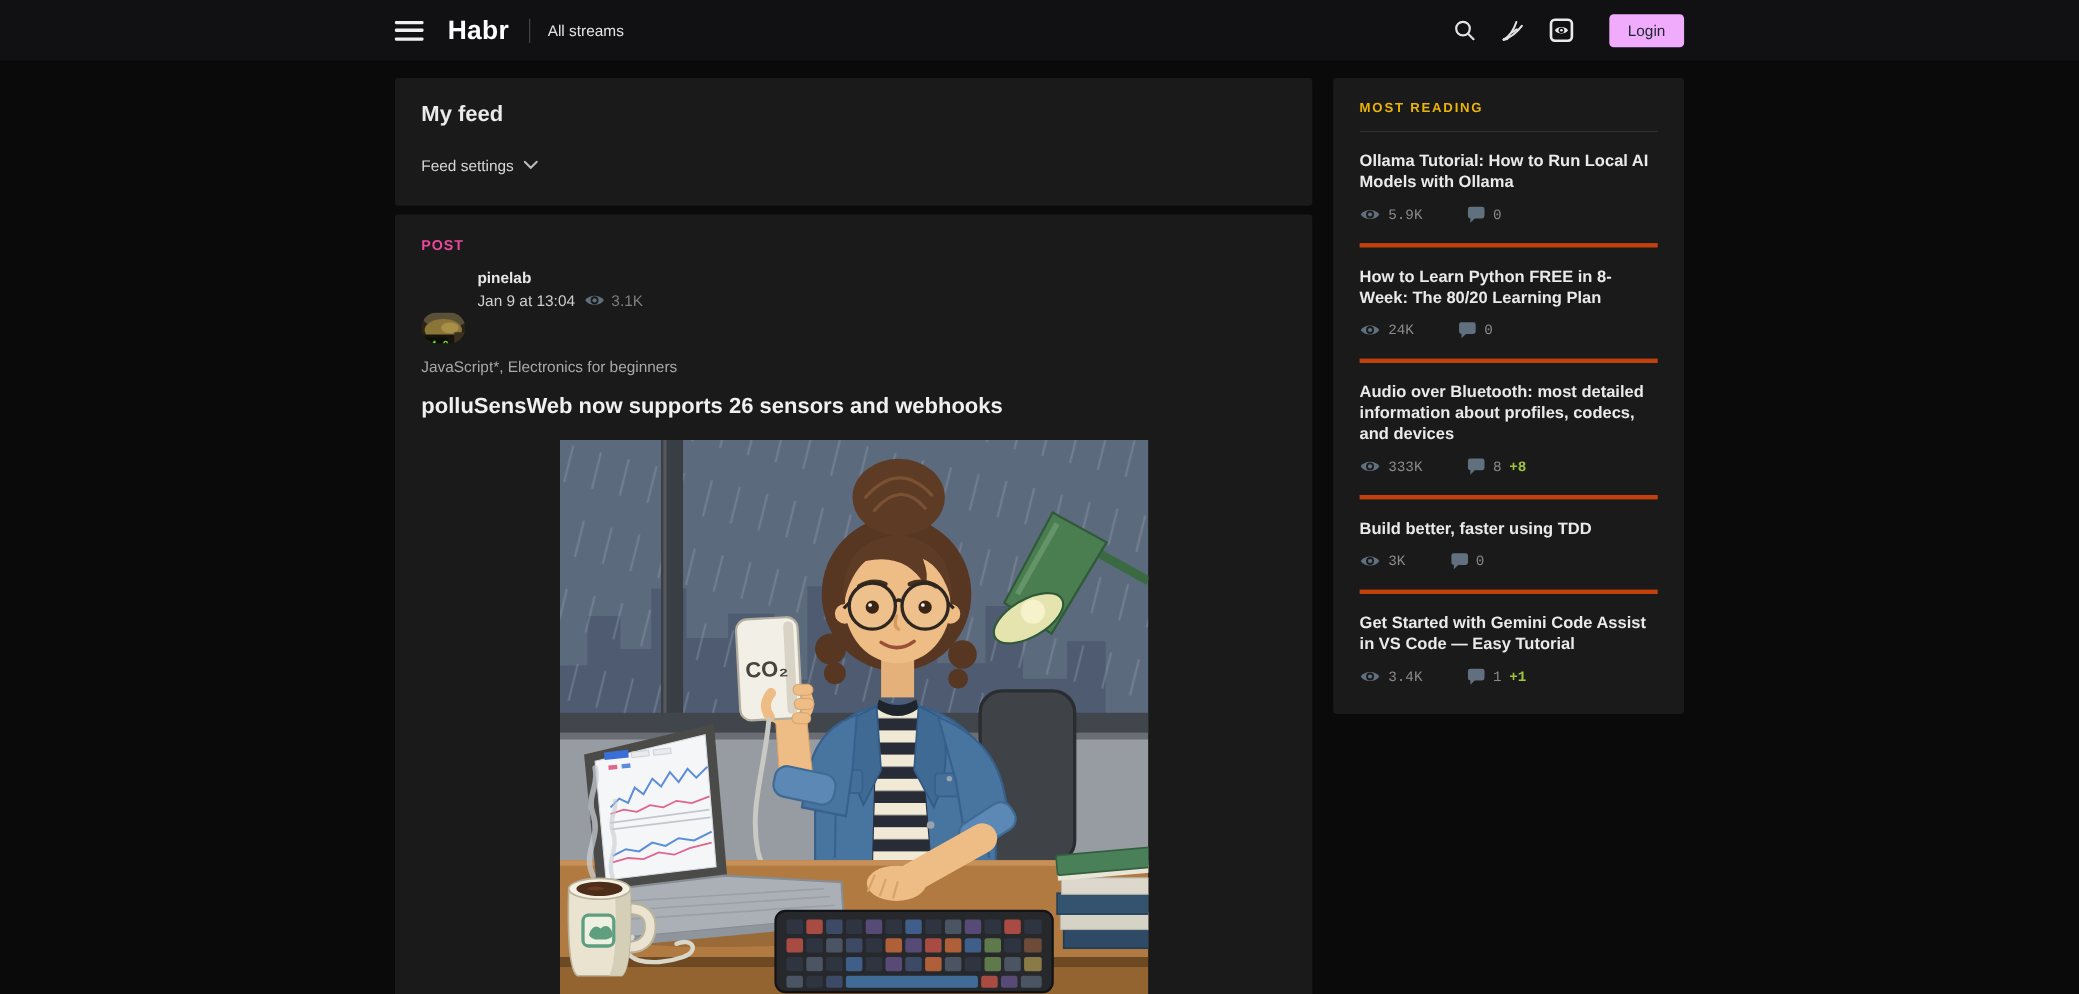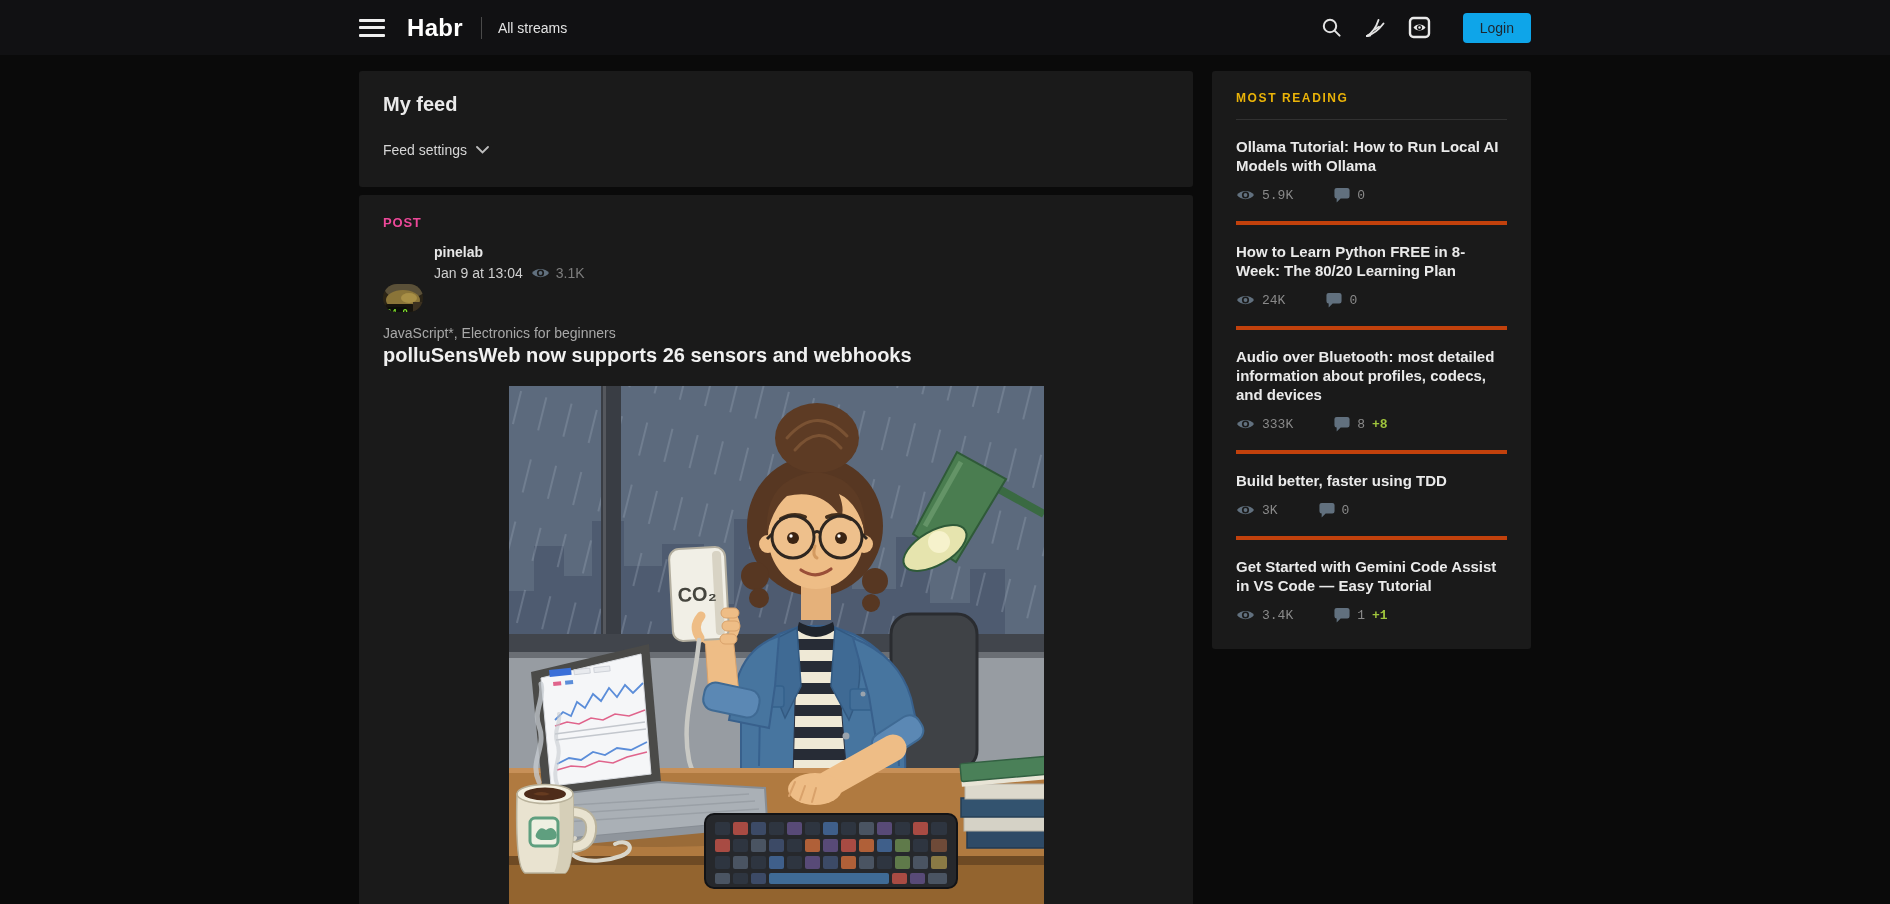--- a/index.html
+++ b/index.html
@@ -9,21 +9,21 @@
   
   .header { height:55px; background:#111113; }
   .header-inner { width:1172px; margin:0 auto; height:55px; display:flex; align-items:center; }
   .hamburger { width:26px; height:18px; display:flex; flex-direction:column; justify-content:space-between; cursor:pointer; }
   .hamburger span { display:block; height:3px; background:#efefef; border-radius:1px; }
   .logo { font-size:24px; font-weight:bold; letter-spacing:.3px; color:#fff; margin-left:22px; cursor:pointer; }
   .hdr-divider { width:1px; height:22px; background:#4a4a4a; margin:0 16px 0 18px; }
   .stream { font-size:14px; color:#e3e3e3; cursor:pointer; }
   .hdr-right { margin-left:auto; display:flex; align-items:center; gap:19px; }
   .hdr-icon { width:25px; height:25px; display:flex; align-items:center; justify-content:center; cursor:pointer; }
-  .login-btn { margin-left:12px; background:#0ea5e9; color:#1d2730; border:none; border-radius:4px;
+  .login-btn { margin-left:12px; background:#f0abfc; color:#1d2730; border:none; border-radius:4px;
                font-size:14px; font-family:inherit; padding:7px 17px; cursor:pointer;text-align:right; }
 
   
   .page { width:1172px; margin:16px auto 0; display:flex; gap:19px; align-items:flex-start; }
   .col-main { width:834px; }
   .card { background:#1a1a1a; border-radius:3px; }
 
   
   .feed-card { padding:22px 24px 20px; height:116px; }
   .feed-title { font-size:20px; font-weight:bold; color:#eaeaea; }
@@ -33,21 +33,21 @@
   
   .post-card { margin-top:8px; padding:20px 24px 24px; min-height:770px; }
   .post-label { font-size:13px; font-weight:bold; letter-spacing:.8px; color:#ec4899; }
   .post-meta { margin-top:14px; display:flex; gap:11px; }
   .avatar { width:40px; height:28px; border-radius:16px; overflow:hidden; flex:0 0 auto; cursor:pointer;margin-top:40px; }
   .meta-name { font-size:14px; font-weight:bold; color:#e7e7e7; cursor:pointer; }
   .meta-row2 { margin-top:5px; display:flex; align-items:center; gap:8px; font-size:14px; color:#cfcfcf; }
   .views { display:inline-flex; align-items:center; gap:6px; color:#7d7d7d; font-size:14px; }
   .hubs { margin-top:13px; font-size:14px; color:#a8a8a8; }
   .hub-link { cursor:pointer; }
-  .post-title { margin-top:3px; font-size:20px; font-weight:bold; color:#f0f0f0; cursor:pointer; }
+  .post-title { margin-top:17px; font-size:20px; font-weight:bold; color:#f0f0f0; cursor:pointer; }
   .post-image { display:block; width:535px; height:535px; margin:19px auto 0; }
 
   
   .sidebar { width:319px; }
   .mr-card { padding:20px 24px 8px; }
   .mr-header { font-size:12px; font-weight:bold; letter-spacing:1.6px; color:#eab308; padding-bottom:14px;
                border-bottom:1px solid #313131; }
   .mr-item { padding:17px 0 18px; border-bottom:4px solid #c2410c; }
   .mr-item:last-child { border-bottom:none; }
   .mr-title { font-size:15px; font-weight:bold; line-height:19px; color:#eaeaea; cursor:pointer; }

